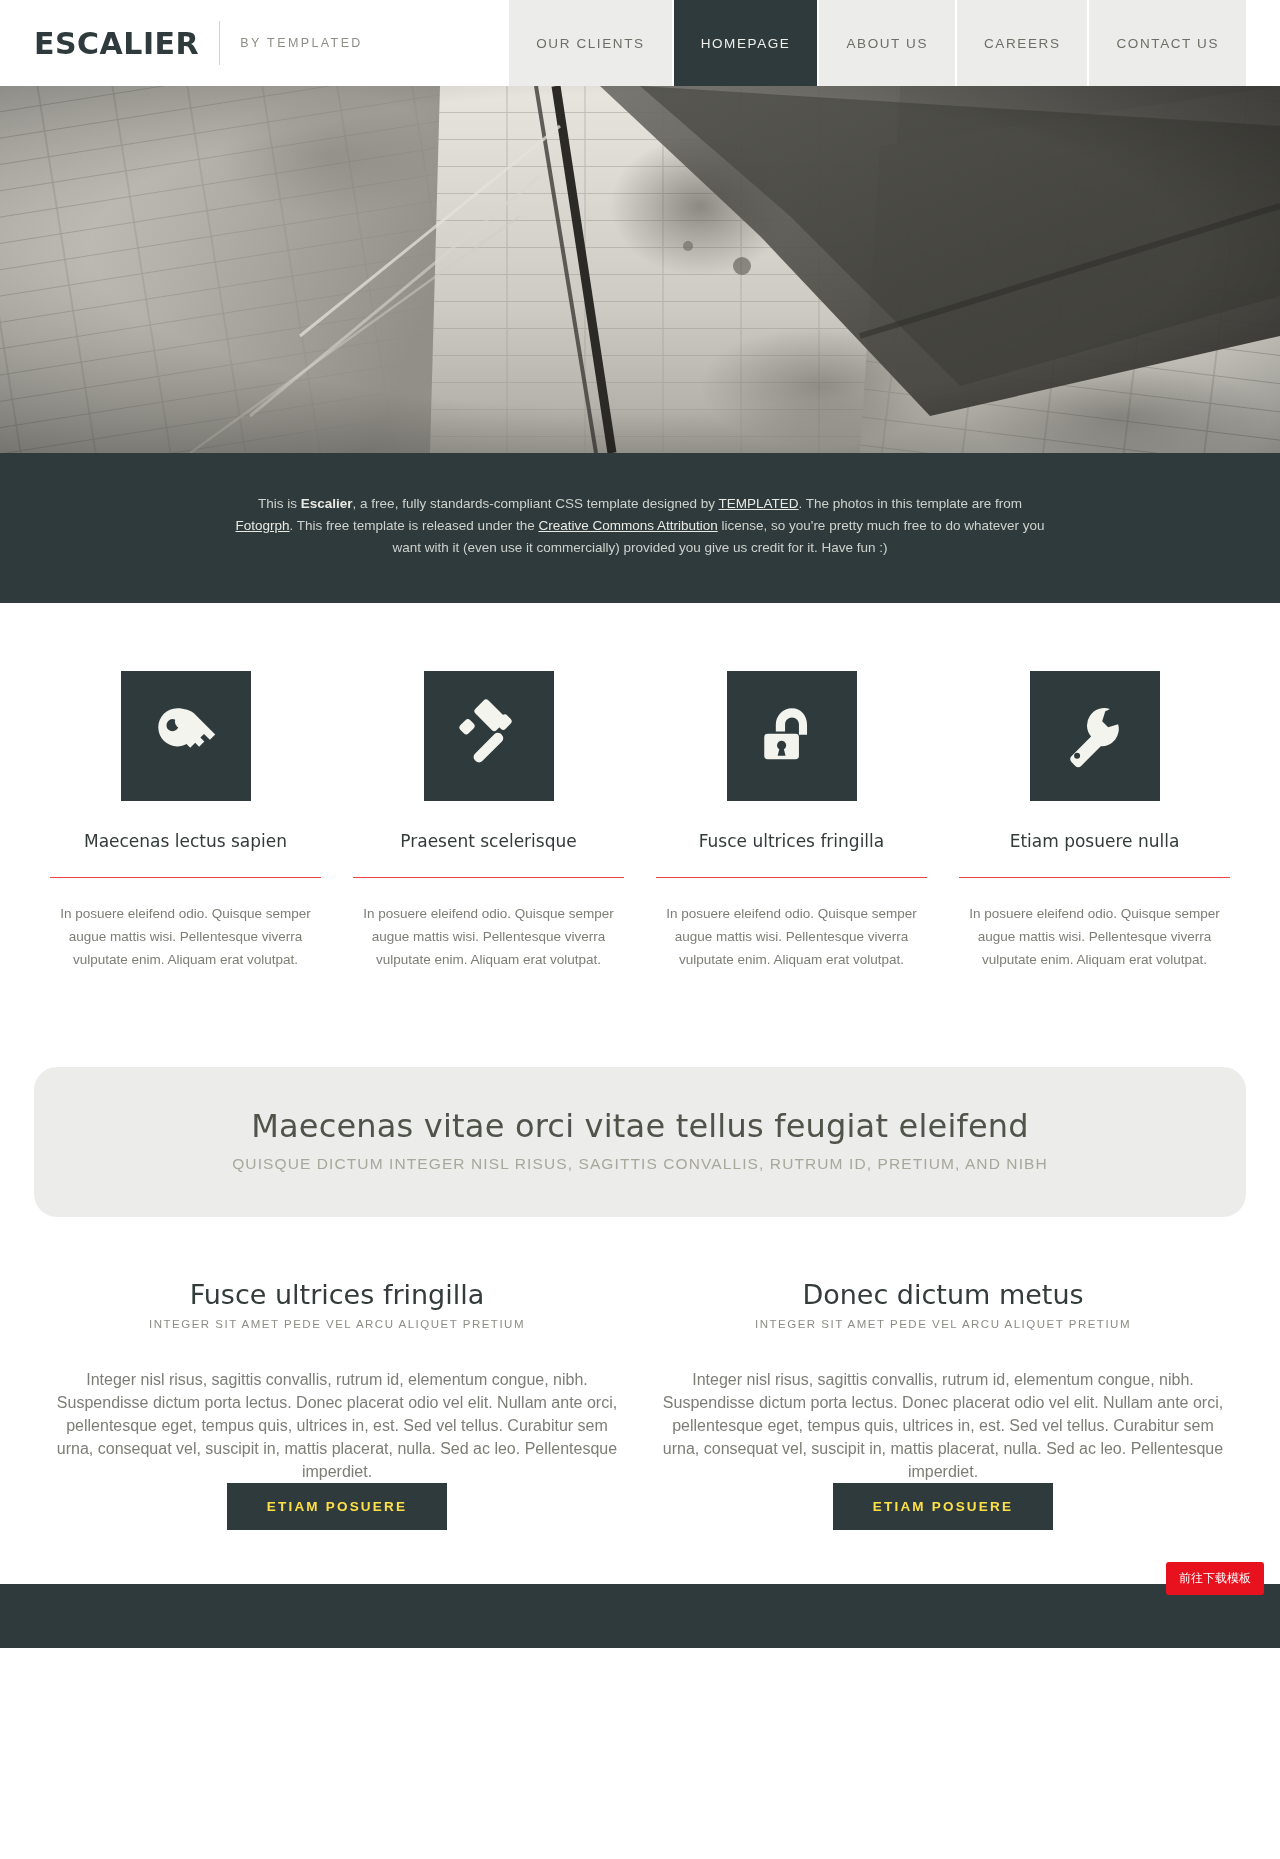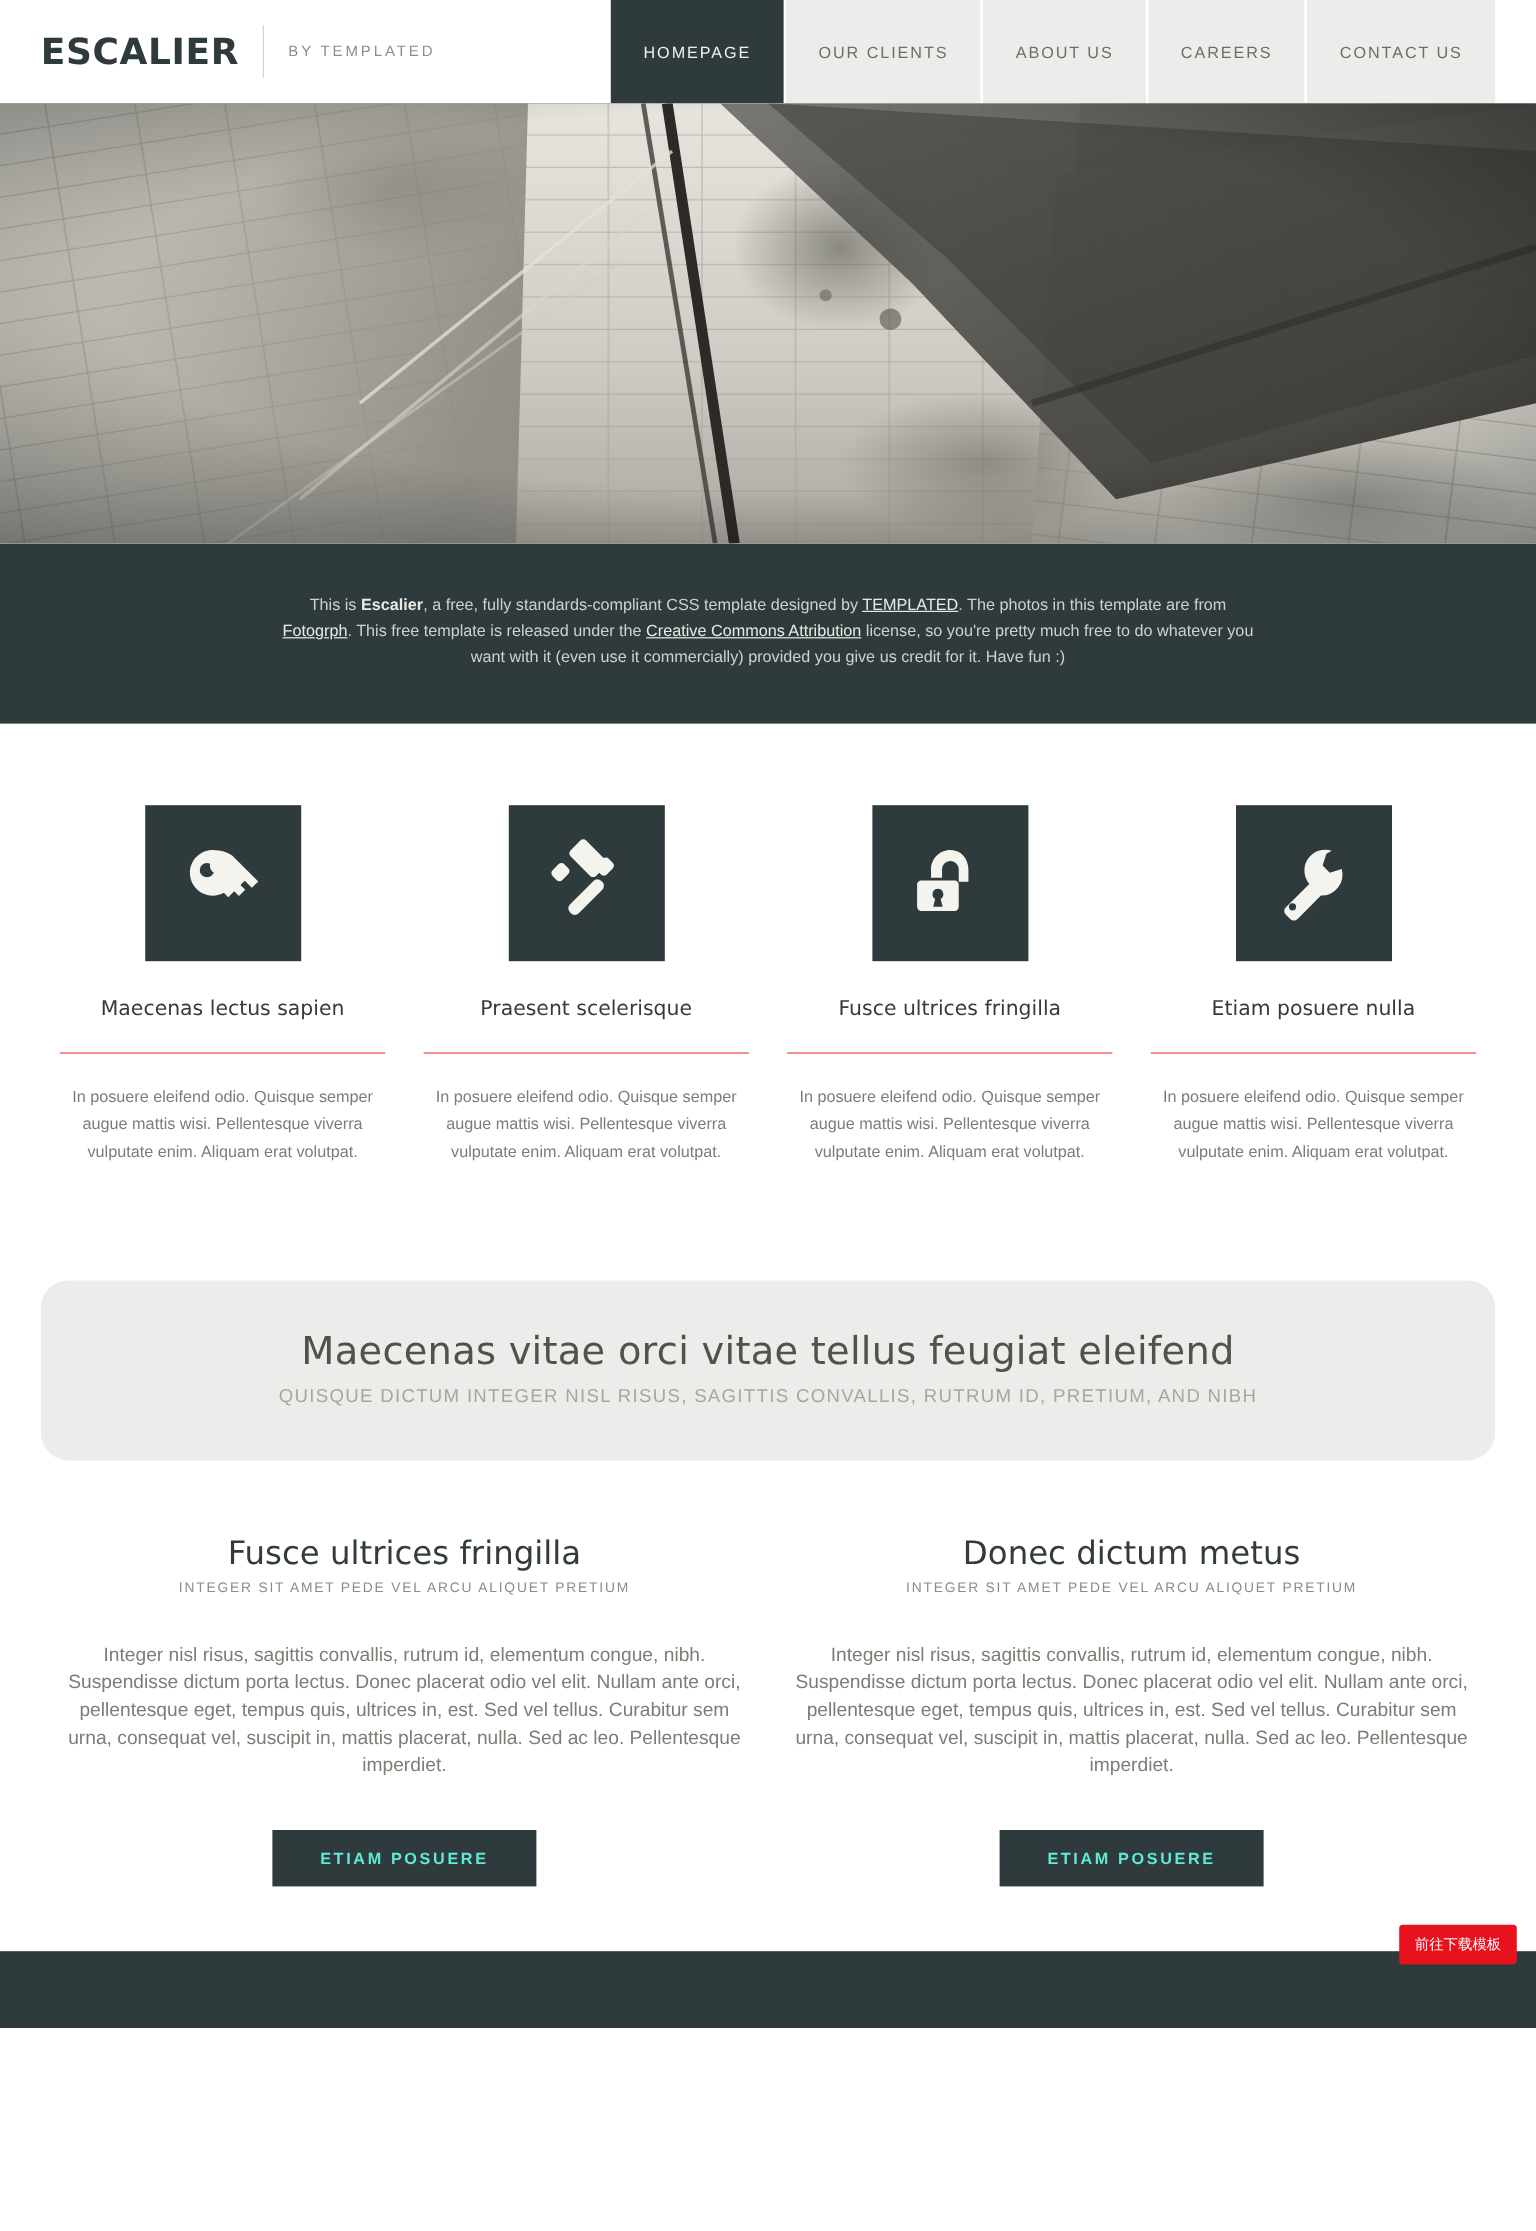--- a/index.html
+++ b/index.html
@@ -181,23 +181,22 @@
     color: #8d8d85;
   }
   .col p.body {
     margin-top: 38px;
     font-size: 16px;
     line-height: 23px;
     color: #7d7d76;
   }
   .btn {
     display: inline-block;
-    margin-top: 42px;
     background: #2e3a3c;
-    color: #5eead4;
+    color: #fde047;
     font-size: 13.5px;
     font-weight: bold;
     letter-spacing: 2.2px;
     padding: 16px 40px;
     cursor: pointer;
     border: none;
     font-family: "Liberation Sans", sans-serif;
   }
 
   
@@ -236,22 +235,22 @@
 </head>
 <body>
 
 <div class="header">
   <div class="logo-wrap">
     <span class="logo-title">ESCALIER</span>
     <span class="logo-divider"></span>
     <span class="logo-sub">BY TEMPLATED</span>
   </div>
   <nav class="nav">
+    <a class="nav-item">OUR CLIENTS</a>
     <a class="nav-item active">HOMEPAGE</a>
-    <a class="nav-item">OUR CLIENTS</a>
     <a class="nav-item">ABOUT US</a>
     <a class="nav-item">CAREERS</a>
     <a class="nav-item">CONTACT US</a>
   </nav>
 </div>
 
 <div class="banner">
   <svg viewBox="0 0 1280 367" preserveAspectRatio="none">
     <defs>
       <linearGradient id="wallL" x1="0" y1="0" x2="1" y2="0.3">

